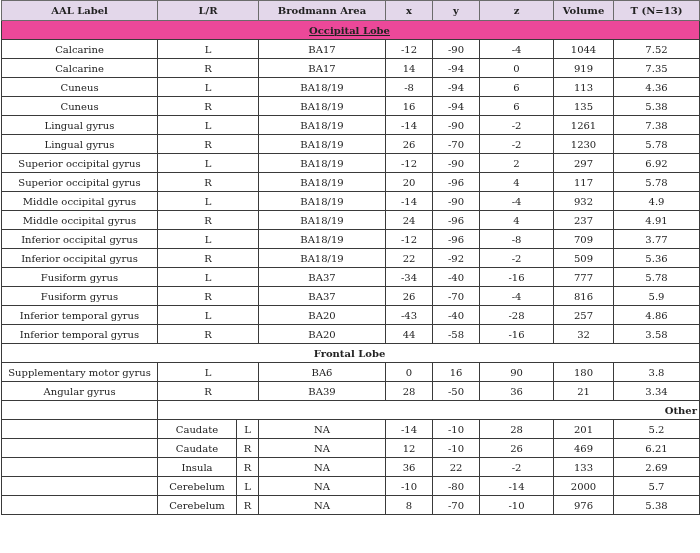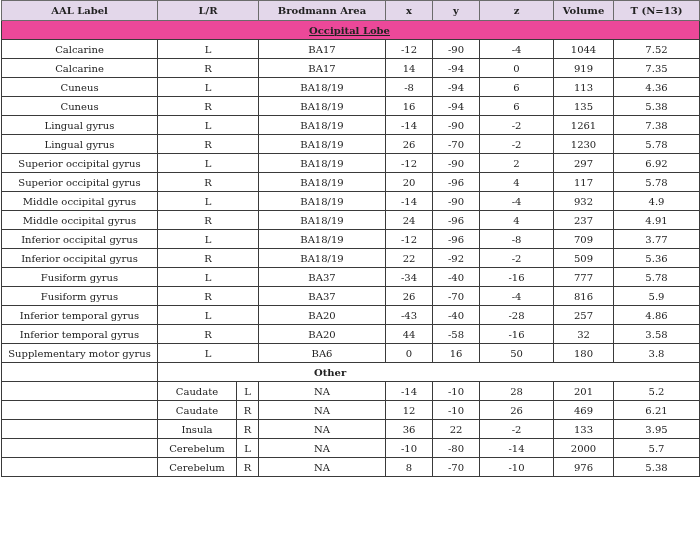--- a/index.html
+++ b/index.html
@@ -223,33 +223,48 @@
       <tr>
         <td>Inferior temporal gyrus</td>
         <td colspan="2">R</td>
         <td>BA20</td>
         <td>44</td>
         <td>-58</td>
         <td>-16</td>
         <td>32</td>
         <td>3.58</td>
       </tr>
+      <tr class="section">
+        <td colspan="9">
+          <span class="section-label">Frontal Lobe</span>
+        </td>
+      </tr>
       <tr>
         <td>Supplementary motor gyrus</td>
         <td colspan="2">L</td>
         <td>BA6</td>
         <td>0</td>
         <td>16</td>
-        <td>50</td>
+        <td>90</td>
         <td>180</td>
         <td>3.8</td>
       </tr>
+      <tr>
+        <td>Angular gyrus</td>
+        <td colspan="2">R</td>
+        <td>BA39</td>
+        <td>28</td>
+        <td>-50</td>
+        <td>36</td>
+        <td>21</td>
+        <td>3.34</td>
+      </tr>
       <tr class="section">
         <td class="blank"></td>
-        <td colspan="8" style="padding-left: 156px; text-align: left;"><span>Other</span></td>
+        <td colspan="8" style="padding-left: 156px; text-align: right;"><span>Other</span></td>
       </tr>
       <tr>
         <td></td>
         <td>Caudate</td>
         <td>L</td>
         <td>NA</td>
         <td>-14</td>
         <td>-10</td>
         <td>28</td>
         <td>201</td>
@@ -268,21 +283,21 @@
       </tr>
       <tr>
         <td></td>
         <td>Insula</td>
         <td>R</td>
         <td>NA</td>
         <td>36</td>
         <td>22</td>
         <td>-2</td>
         <td>133</td>
-        <td>3.95</td>
+        <td>2.69</td>
       </tr>
       <tr>
         <td></td>
         <td>Cerebelum</td>
         <td>L</td>
         <td>NA</td>
         <td>-10</td>
         <td>-80</td>
         <td>-14</td>
         <td>2000</td>

